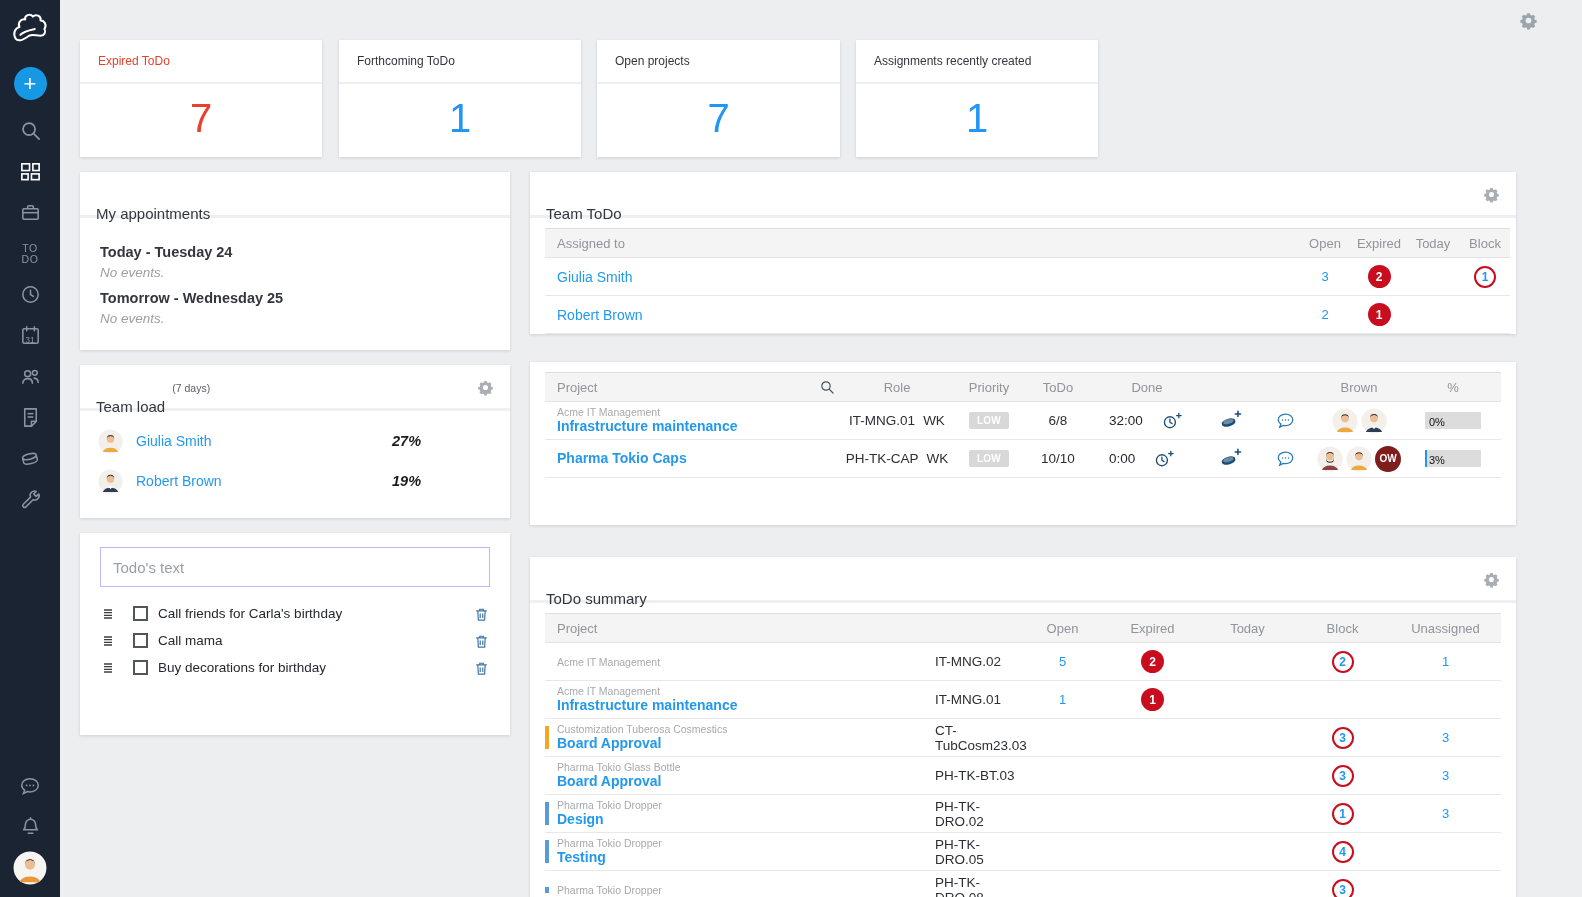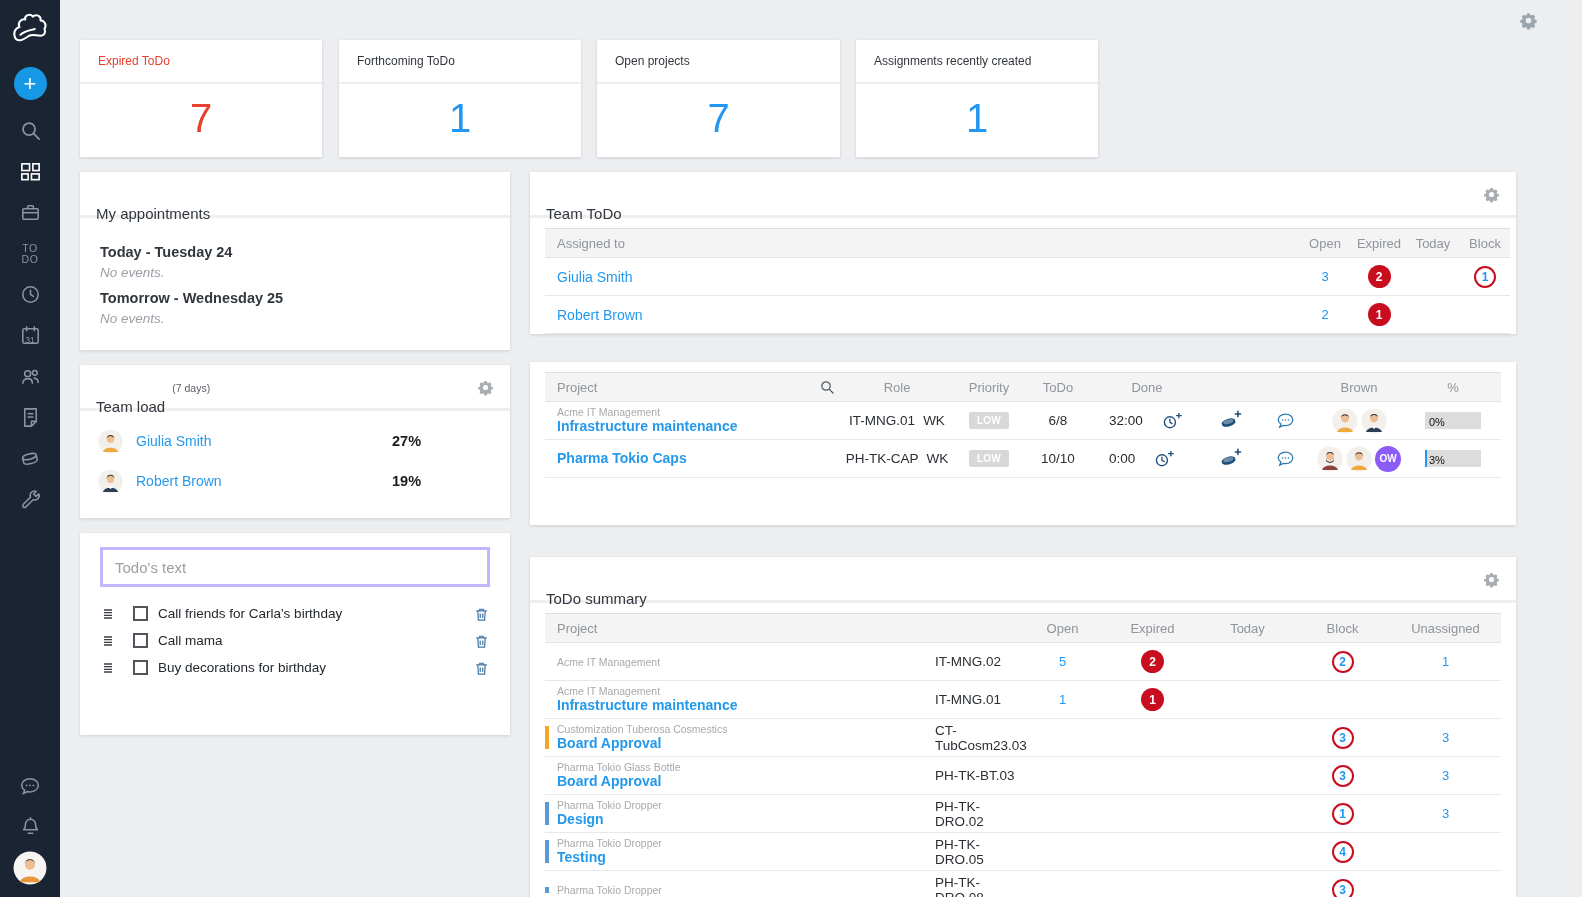--- a/index.html
+++ b/index.html
@@ -49,25 +49,25 @@
   
   .appt-body { padding:16px 20px; }
   .appt-day { font-weight:700; font-size:14.5px; color:#32373d; margin:10px 0 5px; }
   .appt-noev { font-style:italic; color:#9aa0a6; font-size:13.5px; }
 
   
   .tl-body { padding:10px 18px; }
   .tl-row { display:flex; align-items:center; height:40px; }
   .tl-row .av { width:25px; height:25px; }
   .tl-name { margin-left:13px; color:#2499ec; font-size:14px; flex:1; cursor:pointer; }
-  .tl-pct { width:100px; font-weight:700; font-size:14.5px; color:#1b1b1b; }
+  .tl-pct { width:100px; font-weight:700; font-size:14.5px; color:#1b1b1b;font-style:italic; }
 
   
   .pt-body { padding:14px 20px; }
-  .todo-input { width:100%; height:40px; border:3px solid #c4b5fd; padding:0 12px;
+  .todo-input { width:100%; height:40px; border:1px solid #c4b5fd; padding:0 12px;
     font-size:15px; color:#333; font-family:inherit; background:#fff; margin-bottom:13px; }
   .todo-input::placeholder { color:#9aa0a6; }
   .pt-row { display:flex; align-items:center; height:27px; }
   .pt-handle { color:#3a3f45; cursor:grab; }
   .cb { width:15px; height:15px; border:2px solid #51565c; margin-left:17px; cursor:pointer; background:#fff; }
   .pt-label { margin-left:10px; font-size:13.5px; color:#24292e; }
   .pt-trash { margin-left:auto; color:#4176a4; cursor:pointer; }
 
   
   .thead { background:#f4f4f4; color:#8f959b; font-size:13px; height:30px;
@@ -95,21 +95,21 @@
   .ma-grid { display:grid; grid-template-columns:1fr 112px 72px 66px 112px 55px 55px 92px 96px; }
   .ma-wrap { padding:10px 15px 0 15px; }
   .ma-grid.trow { height:38px; }
   .ma-proj { padding-left:12px; }
   .prio-badge { background:#d8d8d8; color:#fff; font-size:10px; font-weight:700;
     padding:3px 8px; border-radius:2px; letter-spacing:.3px; }
   .done-cell { display:flex; align-items:center; gap:18px; padding-left:18px; color:#24292e; font-size:13.5px; }
   .role-cell { display:flex; gap:8px; }
   .team-cell { display:flex; align-items:center; gap:3px; }
   .av { width:26px; height:26px; display:inline-block; }
-  .ow-badge { width:26px; height:26px; border-radius:50%; background:#8b5cf6; color:#fff;
+  .ow-badge { width:26px; height:26px; border-radius:50%; background:#7f1d1d; color:#fff;
     font-size:10px; font-weight:700; display:inline-flex; align-items:center; justify-content:center; cursor:pointer; }
   .pct-bar { position:relative; width:56px; height:17px; background:#dcdcdc; overflow:hidden; }
   .pct-fill { position:absolute; left:0; top:0; bottom:0; background:#2196f3; }
   .pct-txt { position:relative; font-size:11px; color:#111; line-height:17px; padding-left:4px; }
   .icon-navy { color:#1c4e79; cursor:pointer; }
   .icon-chat { color:#2a78ad; cursor:pointer; }
 
   
   .ts-grid { display:grid; grid-template-columns:390px 85px 85px 95px 95px 95px 1fr; }
   .ts-wrap { padding:10px 15px 0 15px; }

